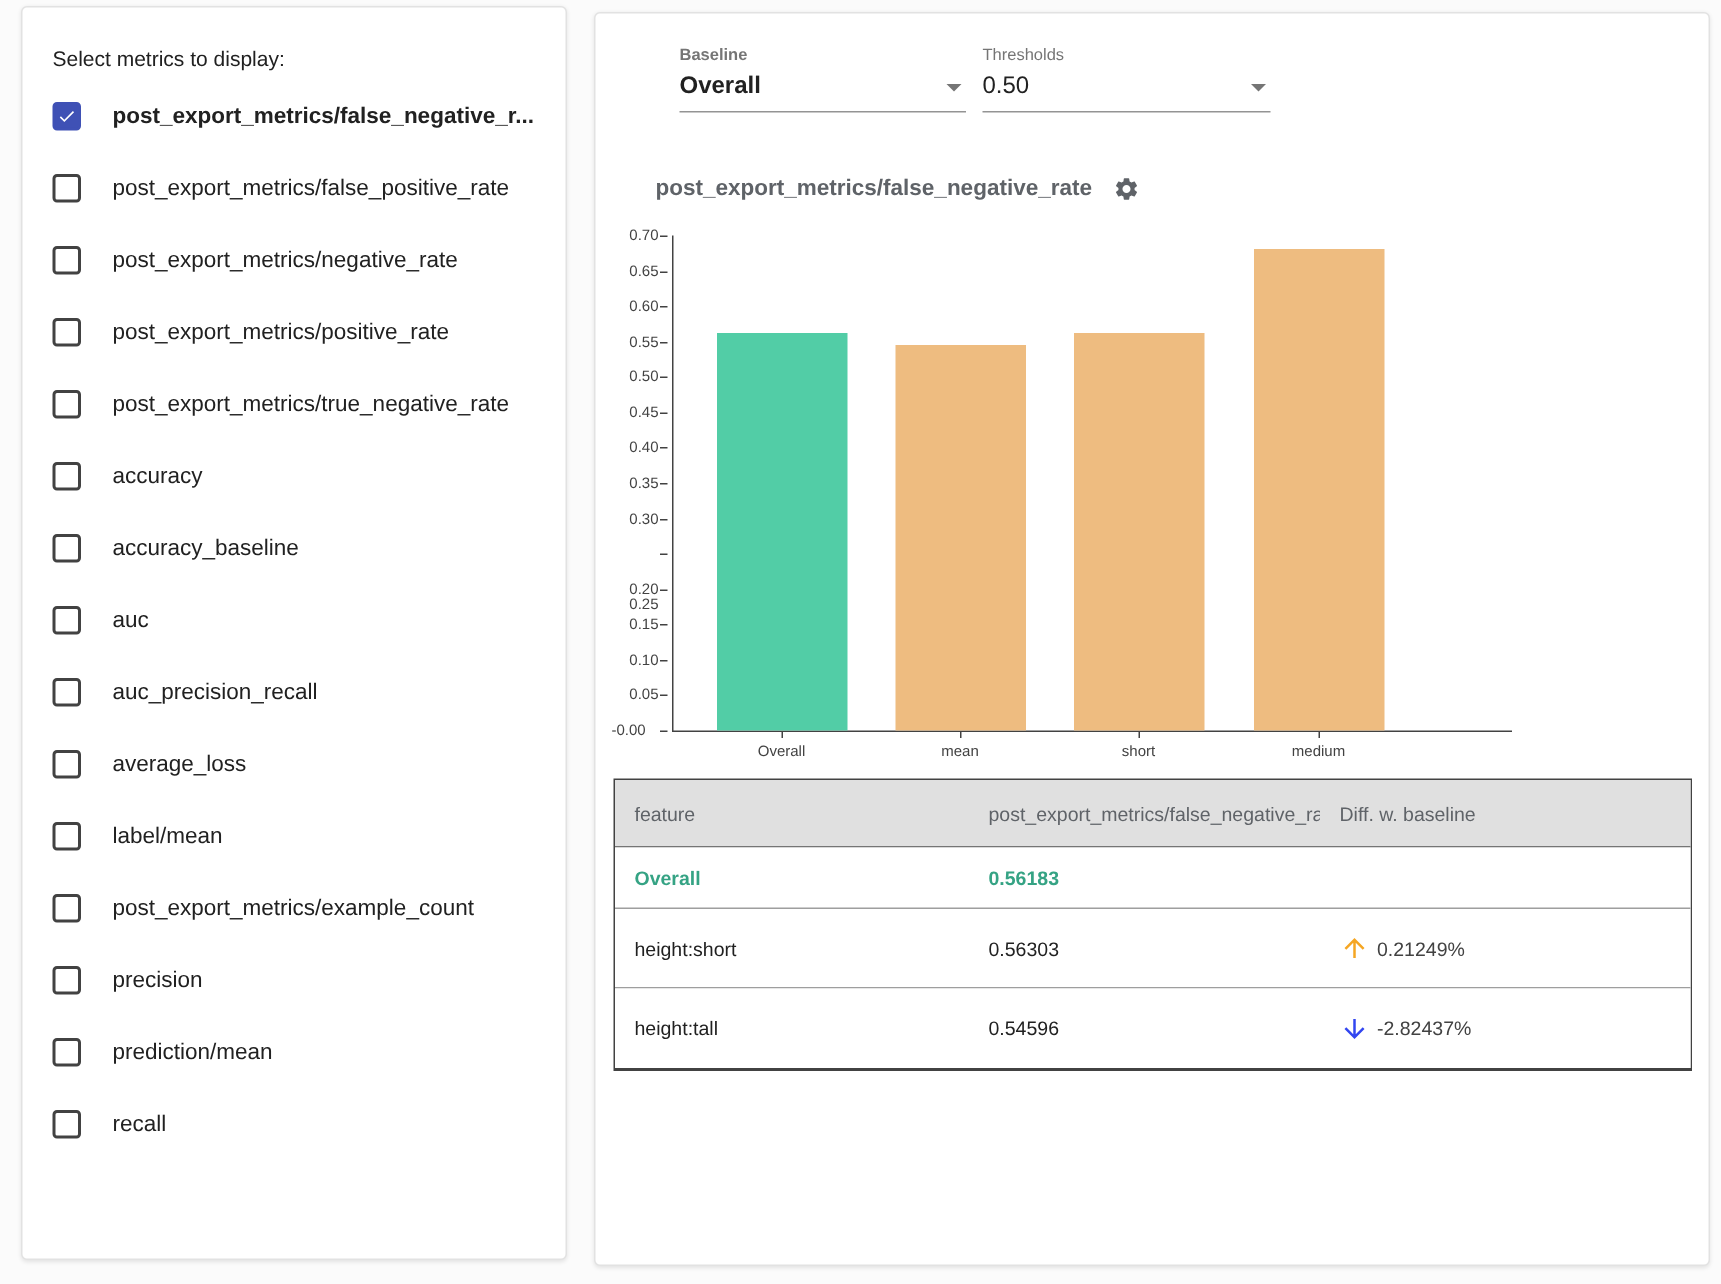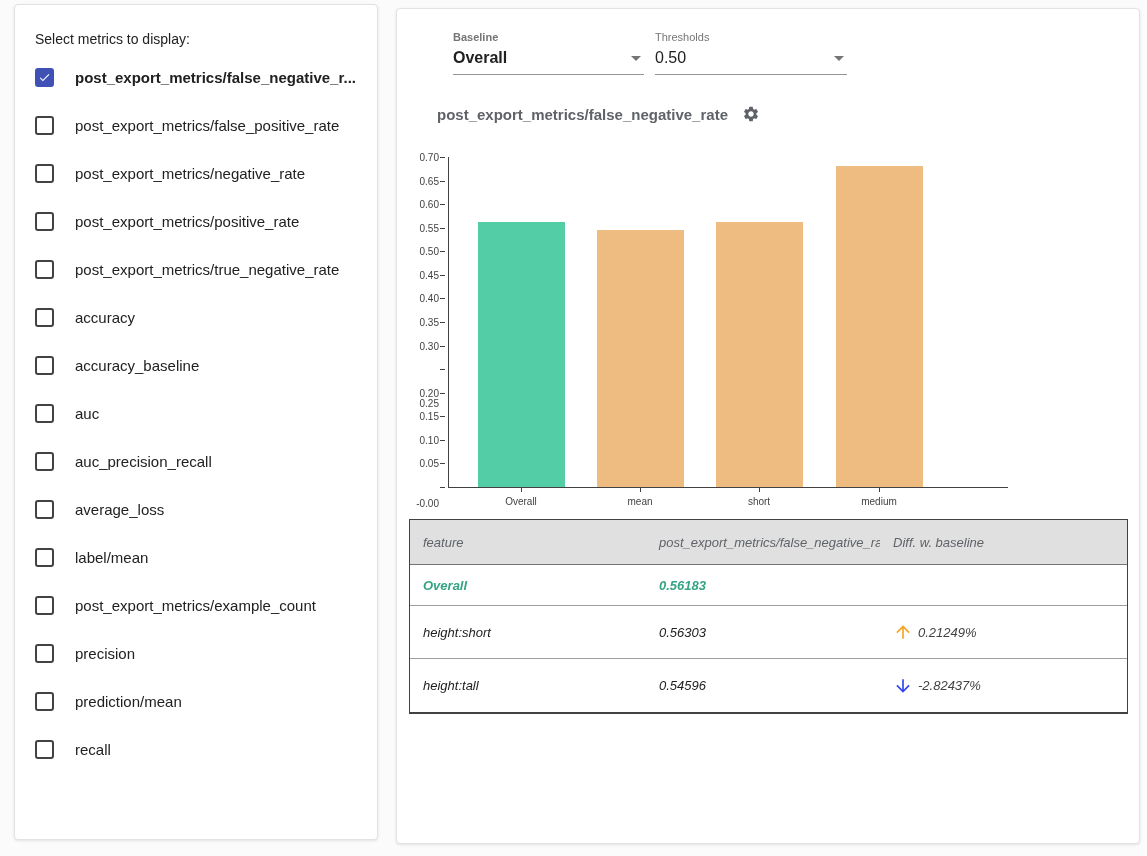--- a/index.html
+++ b/index.html
@@ -57,22 +57,22 @@
   .select-arrow {
     position: absolute; right: 3px; top: 10px;
     width: 0; height: 0;
     border-left: 5px solid transparent;
     border-right: 5px solid transparent;
     border-top: 5px solid #757575;
   }
 
   
   .chart-title-row {
-    position: absolute; left: 40px; top: 96px;
-    display: flex; align-items: center;
+    position: absolute; left: 40px; top: 108px;
+    display: flex; align-items: flex-start;
   }
   .chart-title { font-size: 15px; font-weight: bold; color: #5f6368; }
   .gear { margin-left: 14px; cursor: pointer; display: flex; }
   #chart { position: absolute; left: 0; top: 148px; width: 744px; height: 360px; }
   .y-axis-line { position: absolute; left: 51px; top: 0; width: 1px; height: 331px; background: #424242; }
   .x-axis-line { position: absolute; left: 51px; top: 330px; width: 560px; height: 1px; background: #424242; }
   .ytick-label {
     position: absolute; left: 2px; width: 40px;
     text-align: right; font-size: 10px; color: #424242;
   }
@@ -89,21 +89,21 @@
     position: absolute; left: 12px; top: 510px; width: 719px;
     border: 1px solid #424242; border-bottom-width: 2px;
     background: #fff;
   }
   .trow { display: flex; align-items: center; }
   .thead { background: #e0e0e0; height: 45px; border-bottom: 1px solid #757575; }
   .thead .tcell { font-size: 13px; color: #5f6368; }
   .tbody-row { background: #fff; border-bottom: 1px solid #9e9e9e; height: 53px; }
   .tbody-row:last-child { border-bottom: none; }
   .tbody-row.baseline-row { height: 41px; }
-  .tcell { font-size: 13px; color: #212121; white-space: nowrap; overflow: hidden; font-style: italic; }
+  .tcell { font-size: 13px; color: #212121; white-space: nowrap; overflow: hidden; }
   .col-feature { width: 236px; padding-left: 13px; flex: none; }
   .col-value   { width: 234px; padding-left: 13px; flex: none; }
   .col-diff    { flex: 1; padding-left: 13px; display: flex; align-items: center; }
   .baseline-row .tcell { color: #35a384; font-weight: bold; }
   .diff-text { margin-left: 5px; color: #424242; }
 </style>
 </head>
 <body>
 
 <div class="card" id="sidebar-card">
@@ -227,21 +227,21 @@
       <div class="ytick-label" style="top: 207.143px; margin-top: 34px;">0.25</div>
       <div class="ytick-mark" style="top: 212.143px;"></div>
       <div class="ytick-label" style="top: 230.714px;">0.20</div>
       <div class="ytick-mark" style="top: 235.714px;"></div>
       <div class="ytick-label" style="top: 254.286px;">0.15</div>
       <div class="ytick-mark" style="top: 259.286px;"></div>
       <div class="ytick-label" style="top: 277.857px;">0.10</div>
       <div class="ytick-mark" style="top: 282.857px;"></div>
       <div class="ytick-label" style="top: 301.429px;">0.05</div>
       <div class="ytick-mark" style="top: 306.429px;"></div>
-      <div class="ytick-label" style="top: 341px;">-0.00</div>
+      <div class="ytick-label" style="top: 325px; text-align: center;">-0.00</div>
       <div class="ytick-mark" style="top: 330px;"></div>
       <div class="bar" style="left: 80.5px; top: 65.1373px; height: 264.863px; background: rgb(82, 205, 166);"></div>
       <div class="xtick-mark" style="left: 124px;"></div>
       <div class="xtick-label" style="left: 74px;">Overall</div>
       <div class="bar" style="left: 199.5px; top: 72.6189px; height: 257.381px; background: rgb(238, 188, 128);"></div>
       <div class="xtick-mark" style="left: 243px;"></div>
       <div class="xtick-label" style="left: 193px;">mean</div>
       <div class="bar" style="left: 318.5px; top: 64.5716px; height: 265.428px; background: rgb(238, 188, 128);"></div>
       <div class="xtick-mark" style="left: 362px;"></div>
       <div class="xtick-label" style="left: 312px;">short</div>

